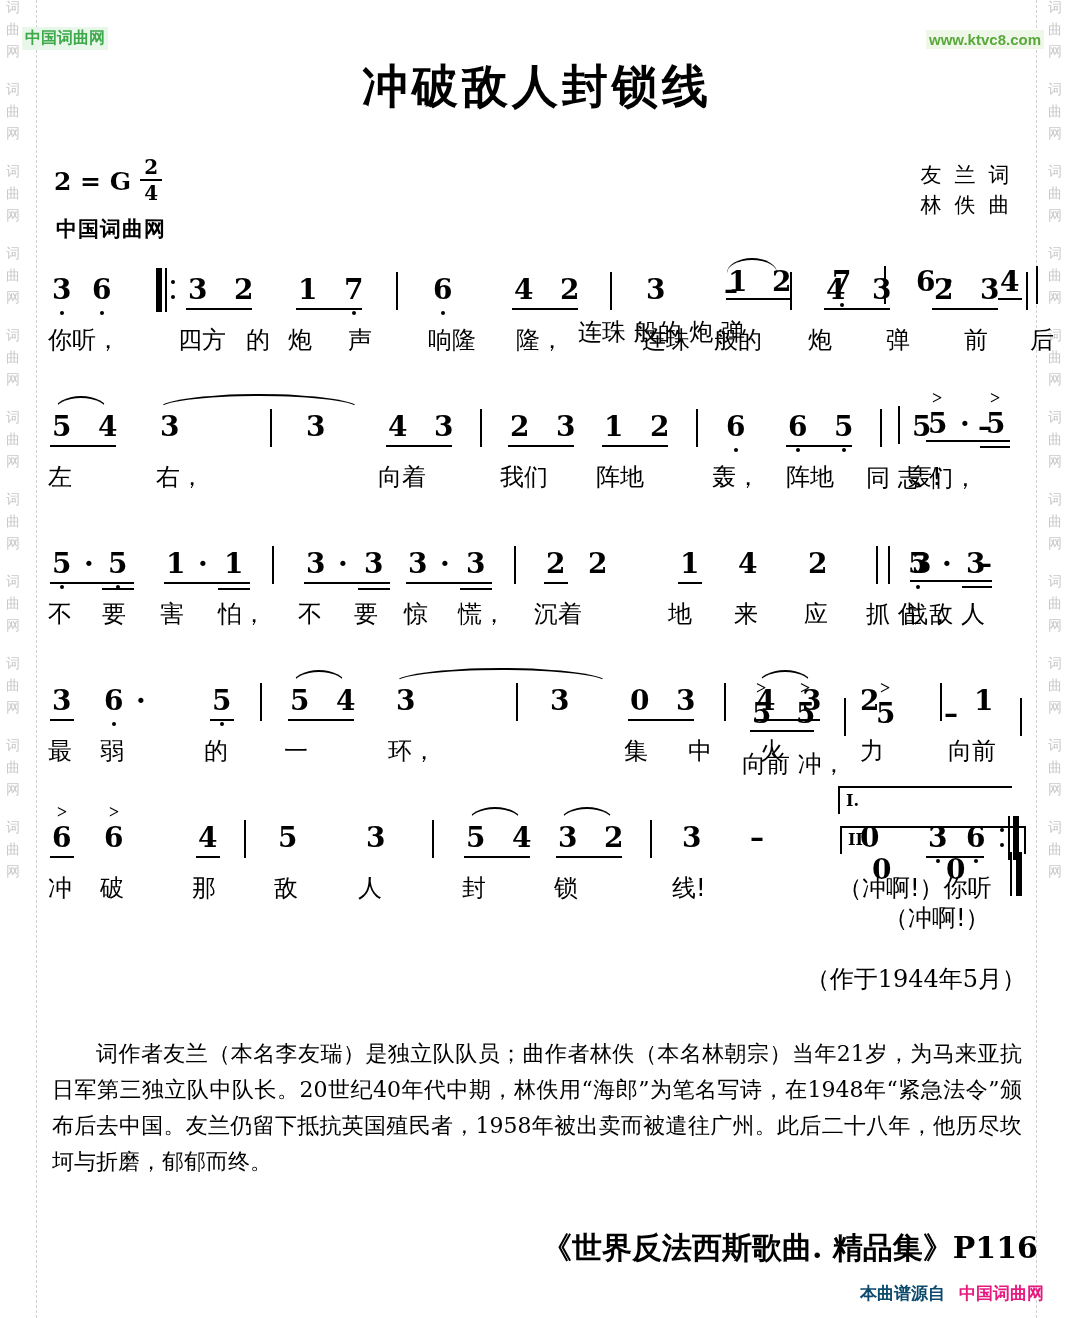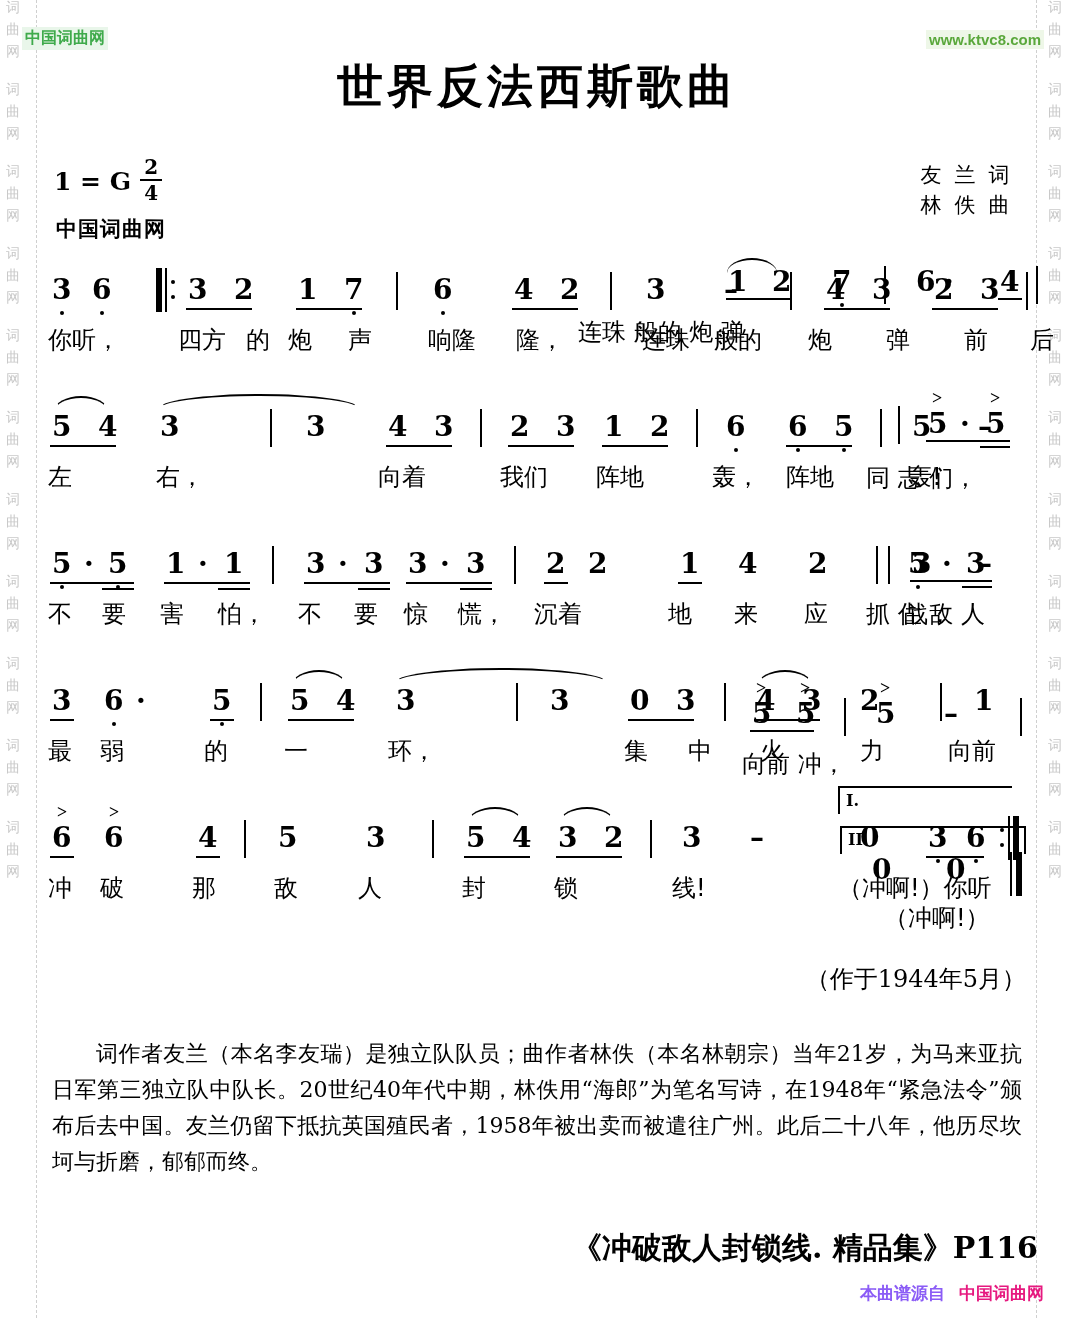--- a/index.html
+++ b/index.html
@@ -108,21 +108,21 @@
              font-family:"DejaVu Serif","Liberation Serif",serif;}
   .note-block{position:absolute;left:52px;top:1036px;width:970px;
               font-size:22px;line-height:36px;text-align:justify;
               font-family:"DejaVu Serif","Liberation Serif",serif;}
   .note-block p{margin:0;text-indent:2em;}
   .source-line{position:absolute;left:0;right:36px;top:1228px;text-align:right;
                font-size:30px;font-weight:bold;
                font-family:"DejaVu Serif","Liberation Serif",serif;}
   .from-line{position:absolute;right:30px;top:1282px;font-size:17px;font-weight:bold;
              font-family:"DejaVu Sans",sans-serif;}
-  .from-line .from-label{color:#8b5cf6;}
+  .from-line .from-label{color:#0c4a6e;}
   .from-line .from-brand{color:#e6197f;margin-left:14px;}
 </style>
 </head>
 <body>
 
 <div class="wm-col left">
   <div class="wm-rule"></div>
   <div class="wm-stack" id="wm-left">
       <div class="wm-grp">
         <span class="wm-ch" style="color: rgb(201, 201, 201);">词</span>
@@ -238,24 +238,24 @@
         <span class="wm-ch" style="color: rgb(201, 201, 201);">词</span>
         <span class="wm-ch" style="color: rgb(201, 201, 201);">曲</span>
         <span class="wm-ch" style="color: rgb(201, 201, 201);">网</span>
       </div>
     </div>
 </div>
 
 <div class="brand-tl">中国词曲网</div>
 <div class="brand-tr">www.ktvc8.com</div>
 
-<div class="song-title">世界反法西斯歌曲</div>
+<div class="song-title">冲破敌人封锁线</div>
 
 <div class="keysig">
-  <span class="eqpart">1 = G</span>
+  <span class="eqpart">2 = G</span>
   <span class="frac">
     <span class="num">2</span>
     <span class="bar"></span>
     <span class="den">4</span>
   </span>
 </div>
 
 <div class="tempo">中国词曲网</div>
 
 <div class="credits">
@@ -605,17 +605,17 @@
     <div style="position:absolute;left:1016px;top:852px;width:6px;height:44px;background:#000;"></div>
     <div style="position:absolute;left:884px;top:902px;font-size:24px;font-family:&quot;DejaVu Sans&quot;,sans-serif;">（冲啊!）</div>
   </div>
 
 <div class="date-note">（作于1944年5月）</div>
 
 <div class="note-block">
   <p>词作者友兰（本名李友瑞）是独立队队员；曲作者林佚（本名林朝宗）当年21岁，为马来亚抗日军第三独立队中队长。20世纪40年代中期，林佚用“海郎”为笔名写诗，在1948年“紧急法令”颁布后去中国。友兰仍留下抵抗英国殖民者，1958年被出卖而被遣往广州。此后二十八年，他历尽坎坷与折磨，郁郁而终。</p>
 </div>
 
-<div class="source-line">《冲破敌人封锁线. 精品集》P116</div>
+<div class="source-line">《世界反法西斯歌曲. 精品集》P116</div>
 
 <div class="from-line">
   <span class="from-label">本曲谱源自</span><span class="from-brand">中国词曲网</span>
 </div>
 
 </body></html>

